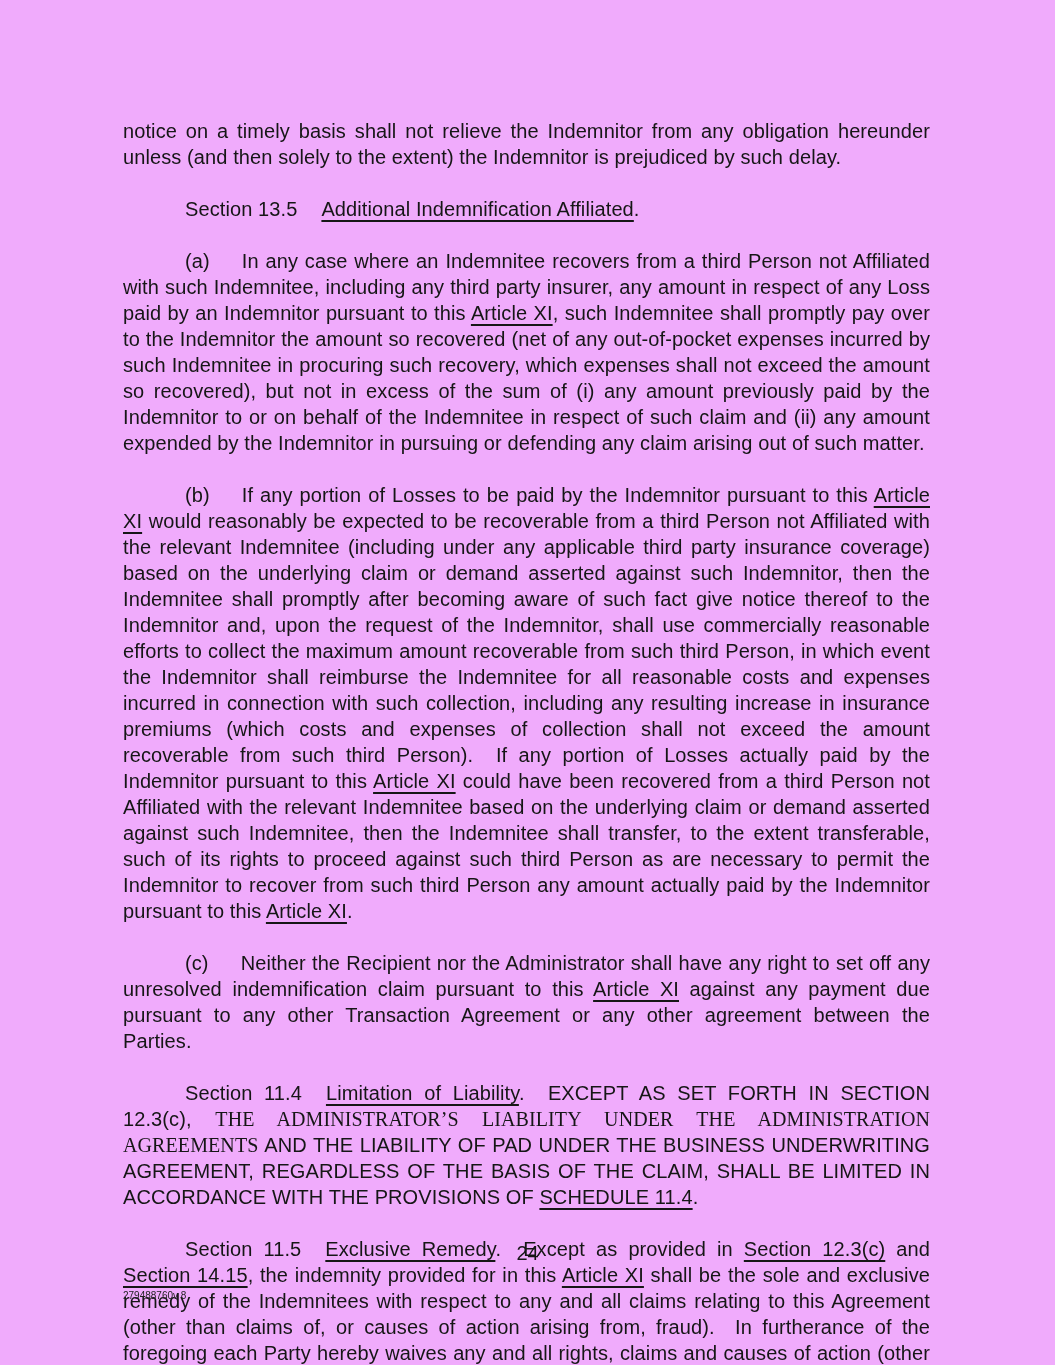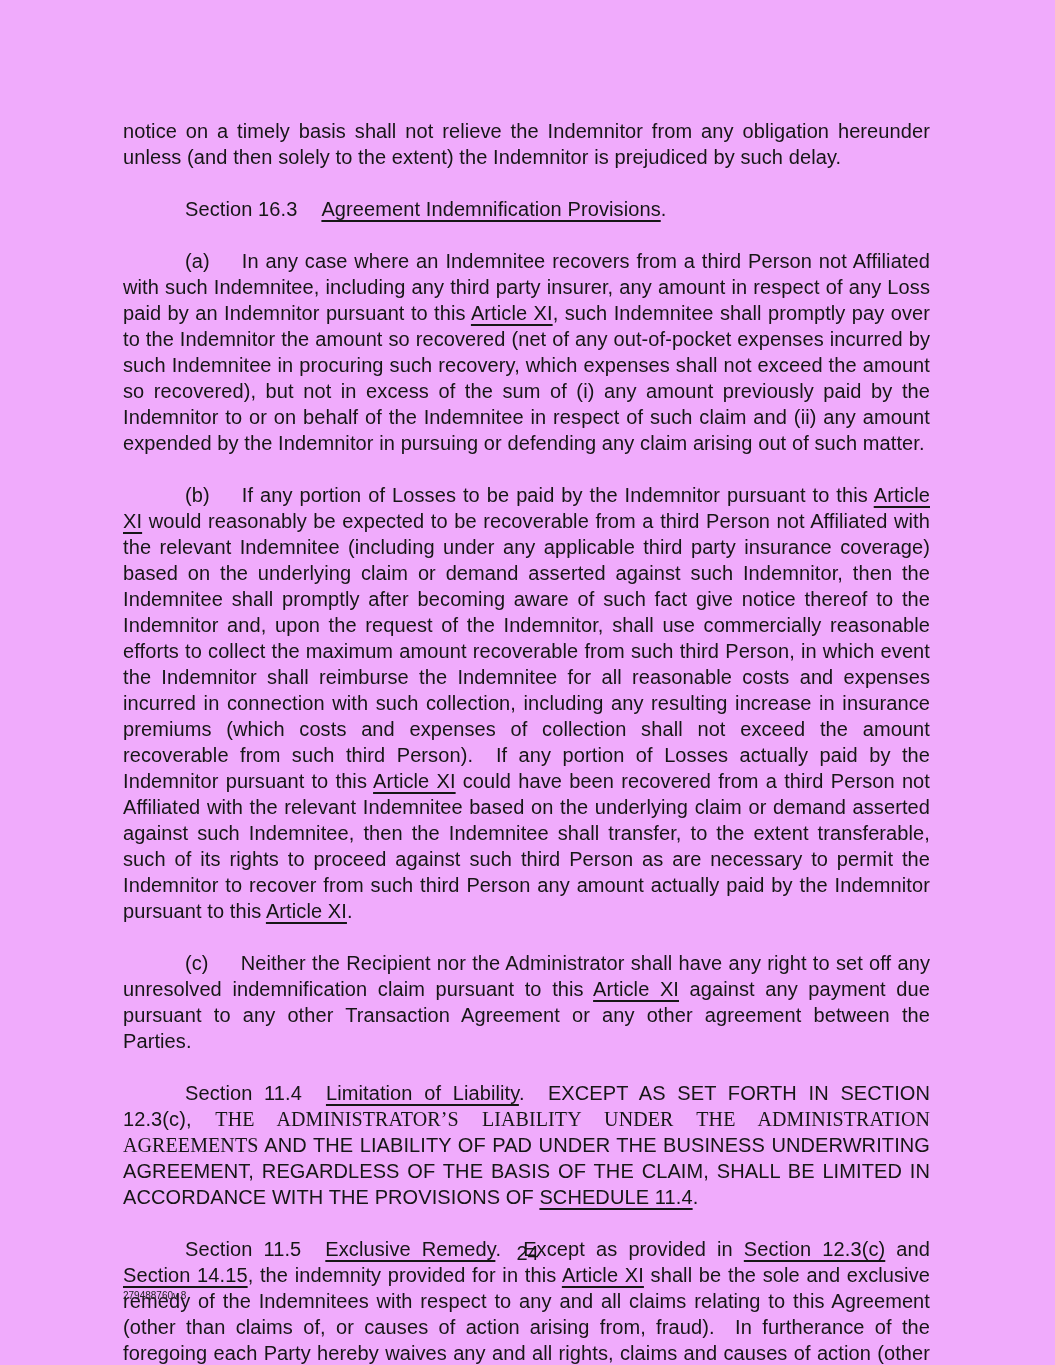--- a/index.html
+++ b/index.html
@@ -65,21 +65,21 @@
     line-height: 16px;
     color: #222222;
   }
 </style>
 </head>
 <body>
 
 <div class="page">
   <main class="content">
       <p class="para"><span class="">notice on a timely basis shall not relieve the Indemnitor from any obligation hereunder unless (and then solely to the extent) the Indemnitor is prejudiced by such delay.</span></p>
-      <p class="para indent"><span class="">Section 16.3</span><span class="tab sm"></span><span class="u">Agreement Indemnification Provisions</span><span class="">.</span></p>
+      <p class="para indent"><span class="">Section 13.5</span><span class="tab sm"></span><span class="u">Additional Indemnification Affiliated</span><span class="">.</span></p>
       <p class="para indent"><span class="">(a)</span><span class="tab"></span><span class="">In any case where an Indemnitee recovers from a third Person not Affiliated with such Indemnitee, including any third party insurer, any amount in respect of any Loss paid by an Indemnitor pursuant to this </span><span class="u">Article XI</span><span class="">, such Indemnitee shall promptly pay over to the Indemnitor the amount so recovered (net of any out-of-pocket expenses incurred by such Indemnitee in procuring such recovery, which expenses shall not exceed the amount so recovered), but not in excess of the sum of (i) any amount previously paid by the Indemnitor to or on behalf of the Indemnitee in respect of such claim and (ii) any amount expended by the Indemnitor in pursuing or defending any claim arising out of such matter.</span></p>
       <p class="para indent"><span class="">(b)</span><span class="tab"></span><span class="">If any portion of Losses to be paid by the Indemnitor pursuant to this </span><span class="u">Article XI</span><span class=""> would reasonably be expected to be recoverable from a third Person not Affiliated with the relevant Indemnitee (including under any applicable third party insurance coverage) based on the underlying claim or demand asserted against such Indemnitor, then the Indemnitee shall promptly after becoming aware of such fact give notice thereof to the Indemnitor and, upon the request of the Indemnitor, shall use commercially reasonable efforts to collect the maximum amount recoverable from such third Person, in which event the Indemnitor shall reimburse the Indemnitee for all reasonable costs and expenses incurred in connection with such collection, including any resulting increase in insurance premiums (which costs and expenses of collection shall not exceed the amount recoverable from such third Person).&nbsp; If any portion of Losses actually paid by the Indemnitor pursuant to this </span><span class="u">Article XI</span><span class=""> could have been recovered from a third Person not Affiliated with the relevant Indemnitee based on the underlying claim or demand asserted against such Indemnitee, then the Indemnitee shall transfer, to the extent transferable, such of its rights to proceed against such third Person as are necessary to permit the Indemnitor to recover from such third Person any amount actually paid by the Indemnitor pursuant to this </span><span class="u">Article XI</span><span class="">.</span></p>
       <p class="para indent"><span class="">(c)</span><span class="tab"></span><span class="">Neither the Recipient nor the Administrator shall have any right to set off any unresolved indemnification claim pursuant to this </span><span class="u">Article XI</span><span class=""> against any payment due pursuant to any other Transaction Agreement or any other agreement between the Parties.</span></p>
       <p class="para indent"><span class="">Section 11.4</span><span class="tab sm"></span><span class="u">Limitation of Liability</span><span class="">.&nbsp; EXCEPT AS SET FORTH IN SECTION 12.3(c), </span><span class="serif">THE ADMINISTRATOR’S LIABILITY UNDER THE ADMINISTRATION AGREEMENTS </span><span class="">AND THE LIABILITY OF PAD UNDER THE BUSINESS UNDERWRITING AGREEMENT, REGARDLESS OF THE BASIS OF THE CLAIM, SHALL BE LIMITED IN ACCORDANCE WITH THE PROVISIONS OF </span><span class="u">SCHEDULE 11.4</span><span class="">.</span></p>
       <p class="para indent"><span class="">Section 11.5</span><span class="tab sm"></span><span class="u">Exclusive Remedy</span><span class="">.&nbsp; Except as provided in </span><span class="u">Section 12.3(c)</span><span class=""> and </span><span class="u">Section 14.15</span><span class="">, the indemnity provided for in this </span><span class="u">Article XI</span><span class=""> shall be the sole and exclusive remedy of the Indemnitees with respect to any and all claims relating to this Agreement (other than claims of, or causes of action arising from, fraud).&nbsp; In furtherance of the foregoing each Party hereby waives any and all rights, claims and causes of action (other than claims of, or causes of action</span></p>
     </main>
   <div class="page-number">24</div>
   <div class="doc-id">279488760v 8</div>
 </div>
 

